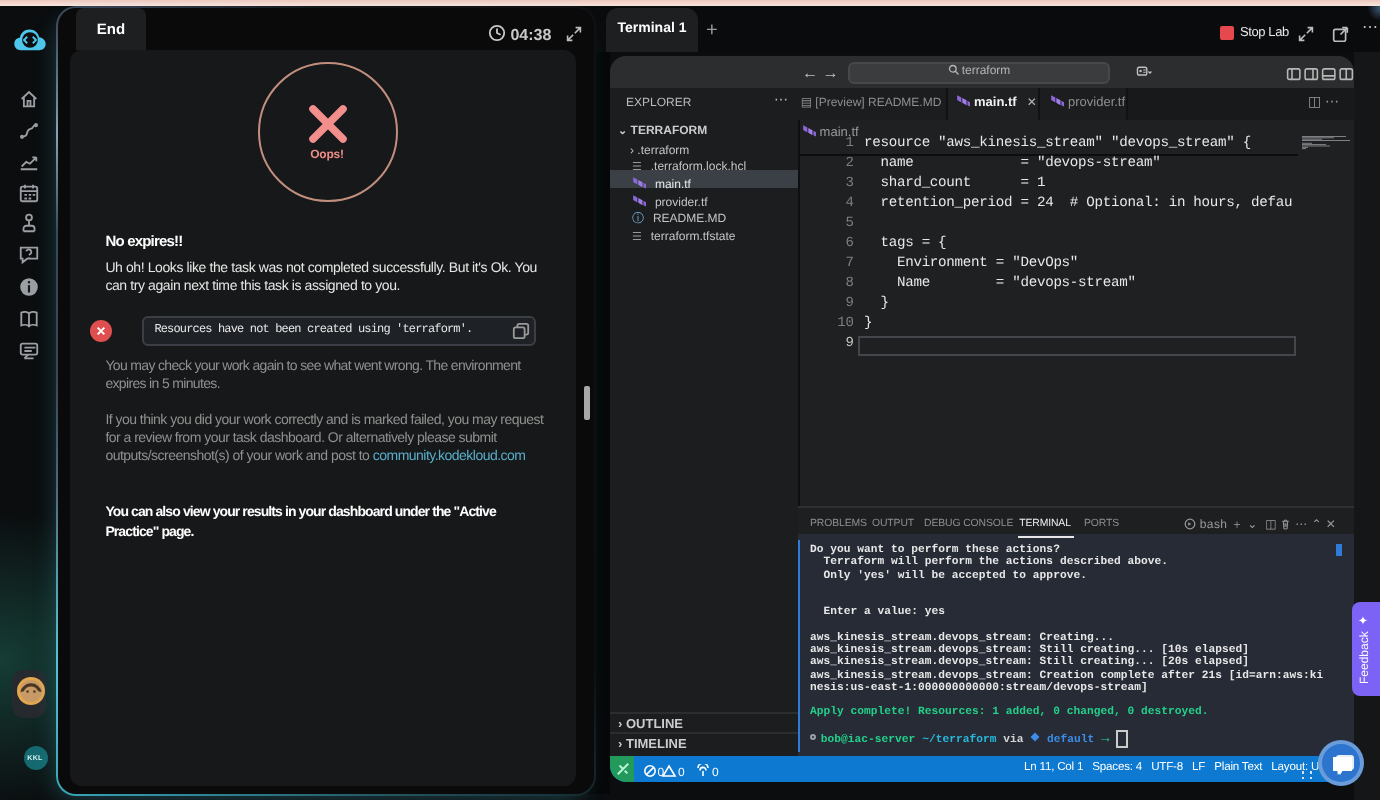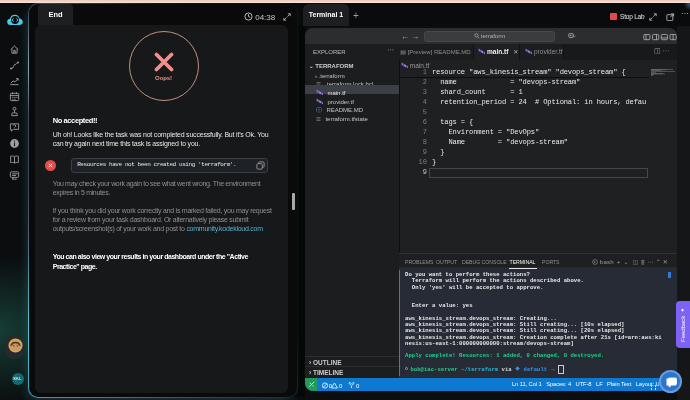--- a/index.html
+++ b/index.html
@@ -73,40 +73,40 @@
         <circle cx="5.8" cy="7.8" r="0.7" fill="#5a4330"></circle>
         <circle cx="9.2" cy="7.8" r="0.7" fill="#5a4330"></circle>
       </svg>
   <div class="abs" style="left:11.5px;top:369.5px;width:12px;height:12px;border-radius:50%;background:#15696f;color:#d8f4f4;font-size:3.5px;font-weight:bold;text-align:center;line-height:12px;letter-spacing:0.2px;">KKL</div>
     </div>
 
   <div class="abs" style="left:28px;top:3px;width:270px;height:394.5px;border-radius:10px;box-shadow:-3px 5px 12px -4px rgba(70,190,210,0.30);background:conic-gradient(from 0deg at 50% 50%, #131518 0deg, #0e1013 40deg, #0d0f11 135deg, #18333b 150deg, #245560 170deg, #349aad 210deg, #54c3cf 226deg, #54667a 252deg, #3a4757 275deg, #39485a 302deg, #8ba0b0 315deg, #3c4a5c 325deg, #131518 360deg);padding:1px;">
     <div style="position:relative;width:268px;height:392.5px;border-radius:9px;background:#0a0a0b;overflow:hidden;">
 
       <div class="abs" style="left:9px;top:0;width:35px;height:21px;background:#1d1f20;border-radius:4px 4px 0 0;color:#fff;font-size:7.5px;font-weight:bold;text-align:center;line-height:22px;">End</div>
-      <div class="abs" style="left:215px;top:8px;color:#c9c9c9;font-size:8px;">
+      <div class="abs" style="left:215px;top:8px;color:#c9c9c9;font-size:8px;font-weight:bold;">
         <svg width="9" height="9" viewBox="0 0 10 10" style="vertical-align:-1px">
             <circle cx="5" cy="5" r="4" fill="none" stroke="#c9c9c9" stroke-width="1"></circle>
             <path d="M5 2.5 V5 L7 6" stroke="#c9c9c9" stroke-width="1" fill="none"></path>
           </svg>
         04:38
       </div>
       <svg class="abs" style="left:254px;top:9px" width="8" height="8" viewBox="0 0 10 10">
           <path d="M6 1 H9 V4 M9 1 L5.5 4.5 M4 9 H1 V6 M1 9 L4.5 5.5" stroke="#bdbdbd" stroke-width="1" fill="none"></path>
         </svg>
 
       <div class="abs" style="left:6px;top:21px;width:252.5px;height:368px;background:#171819;border-radius:6px;">
 
         <div class="abs" style="left:93.5px;top:5.5px;width:70px;height:70px;border-radius:50%;border:1px solid #c28f7e;"></div>
         <svg class="abs" style="left:118.8px;top:27.3px" width="20" height="20" viewBox="0 0 20 20">
             <path d="M2.5 2.5 L17.5 17.5 M17.5 2.5 L2.5 17.5" stroke="#f28e8c" stroke-width="3.8" stroke-linecap="round"></path>
           </svg>
         <div class="abs" style="left:93.5px;top:49.5px;width:70px;text-align:center;color:#ee8f8b;font-size:6px;font-weight:bold;letter-spacing:-0.1px;">Oops!</div>
 
-        <div class="abs" style="left:17.7px;top:90.5px;color:#ffffff;font-size:7.5px;font-weight:bold;letter-spacing:-0.4px;">No accepted!!</div>
+        <div class="abs" style="left:17.7px;top:90.5px;color:#ffffff;font-size:7.5px;font-weight:bold;letter-spacing:-0.4px;">No expires!!</div>
 
         <div class="abs" style="left:17.7px;top:105px;width:230px;color:#e6e6e6;font-size:7px;line-height:9.2px;letter-spacing:-0.2px;">Uh oh! Looks like the task was not completed successfully. But it's Ok. You<br>can try again next time this task is assigned to you.</div>
 
         <div class="abs" style="left:10.4px;top:135.1px;width:11px;height:11px;border-radius:50%;background:#e04f4f;"></div>
         <svg class="abs" style="left:13.4px;top:138.1px" width="5" height="5" viewBox="0 0 6 6">
             <path d="M1 1 L5 5 M5 1 L1 5" stroke="#fff" stroke-width="1.2"></path>
           </svg>
         <div class="abs mono" style="left:35.8px;top:133px;width:197.5px;height:14.5px;background:#1e2126;border:1px solid #3b3f45;border-radius:3px;color:#e8e8e8;font-size:6px;line-height:12.5px;padding-left:5.4px;letter-spacing:-0.42px;">Resources have not been created using 'terraform'.</div>
         <svg class="abs" style="left:220.6px;top:135.5px" width="9" height="9" viewBox="0 0 10 10">
             <rect x="3" y="1" width="6" height="6" rx="1" fill="none" stroke="#9a9a9a" stroke-width="1"></rect>

